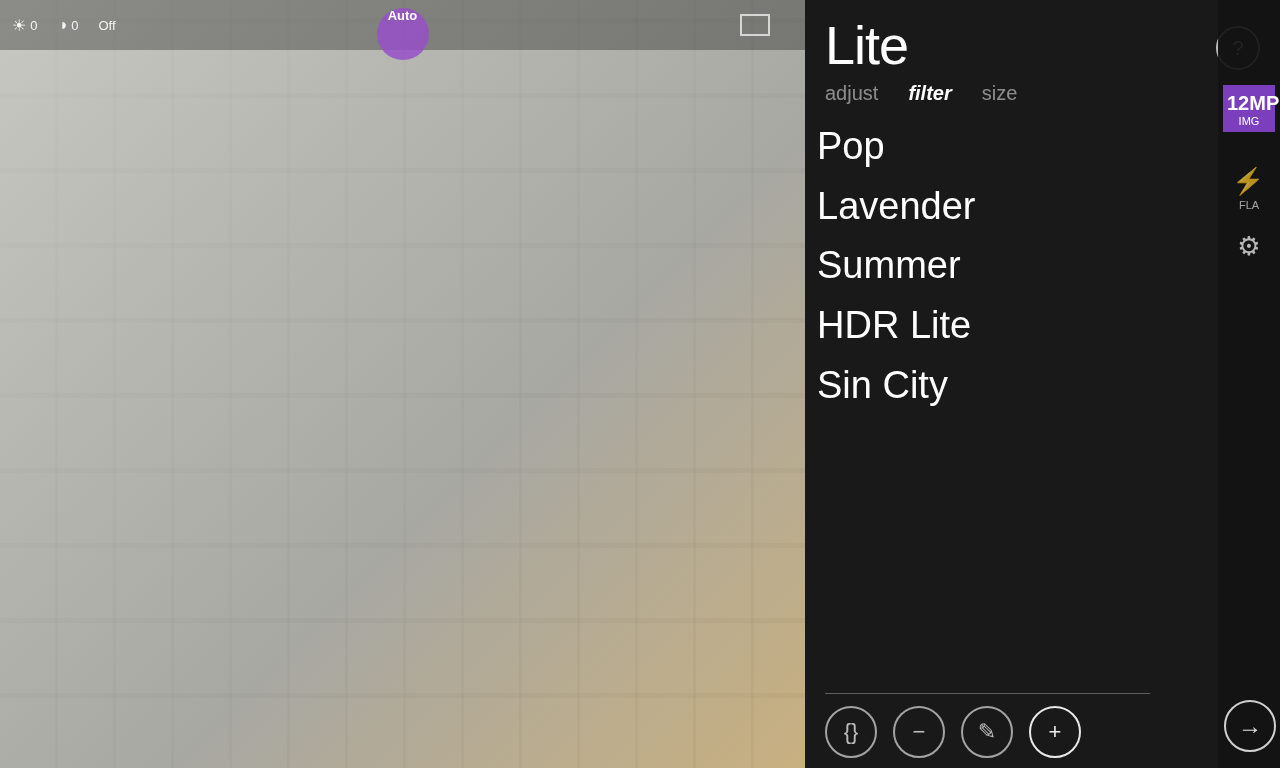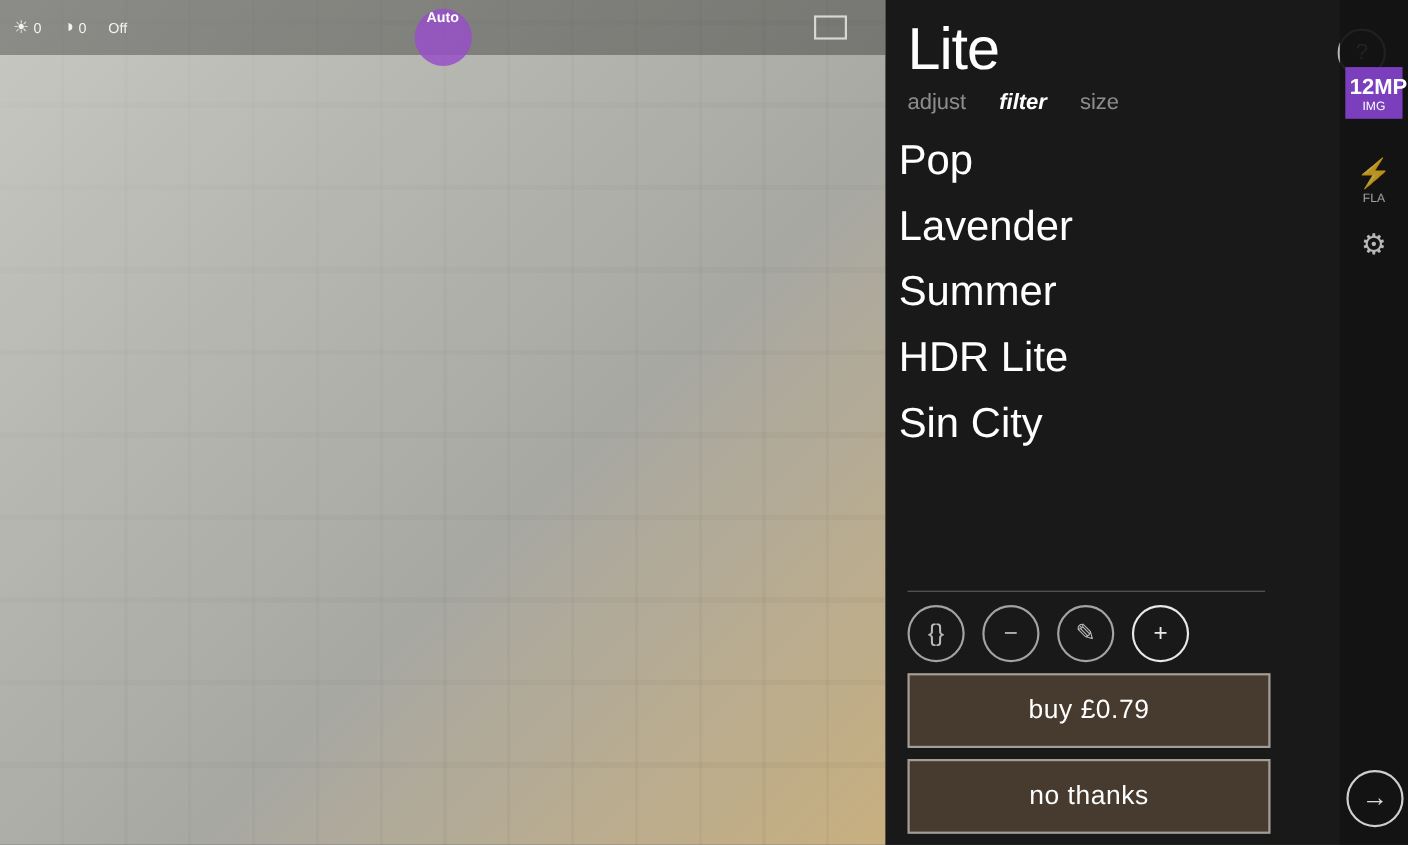--- a/index.html
+++ b/index.html
@@ -254,21 +254,21 @@
     
     #side-icons {
       position: absolute;
       right: 0;
       top: 0;
       width: 62px;
       height: 768px;
       display: flex;
       flex-direction: column;
       align-items: center;
-      padding-top: 61px;
+      padding-top: 85px;
       gap: 0;
       background: rgba(20, 18, 18, 0.92);
     }
 
     .side-icon-block {
       display: flex;
       flex-direction: column;
       align-items: center;
       margin-bottom: 16px;
     }
@@ -391,28 +391,20 @@
       <span>−</span>
     </button>
     <button class="action-icon">
       <span>✎</span>
     </button>
     <button class="action-icon plus">
       <span>+</span>
     </button>
   </div>
 
-  <div id="purchase-buttons">
-    <button class="purchase-btn">
-      <span>buy £0.79</span>
-    </button>
-    <button class="purchase-btn">
-      <span>no thanks</span>
-    </button>
-  </div>
 </div>
 
 <div id="side-icons">
   <div class="side-icon-block">
     <div class="img-badge">
       <span class="mp">12MP</span>
       <span class="label">IMG</span>
     </div>
   </div>
 

